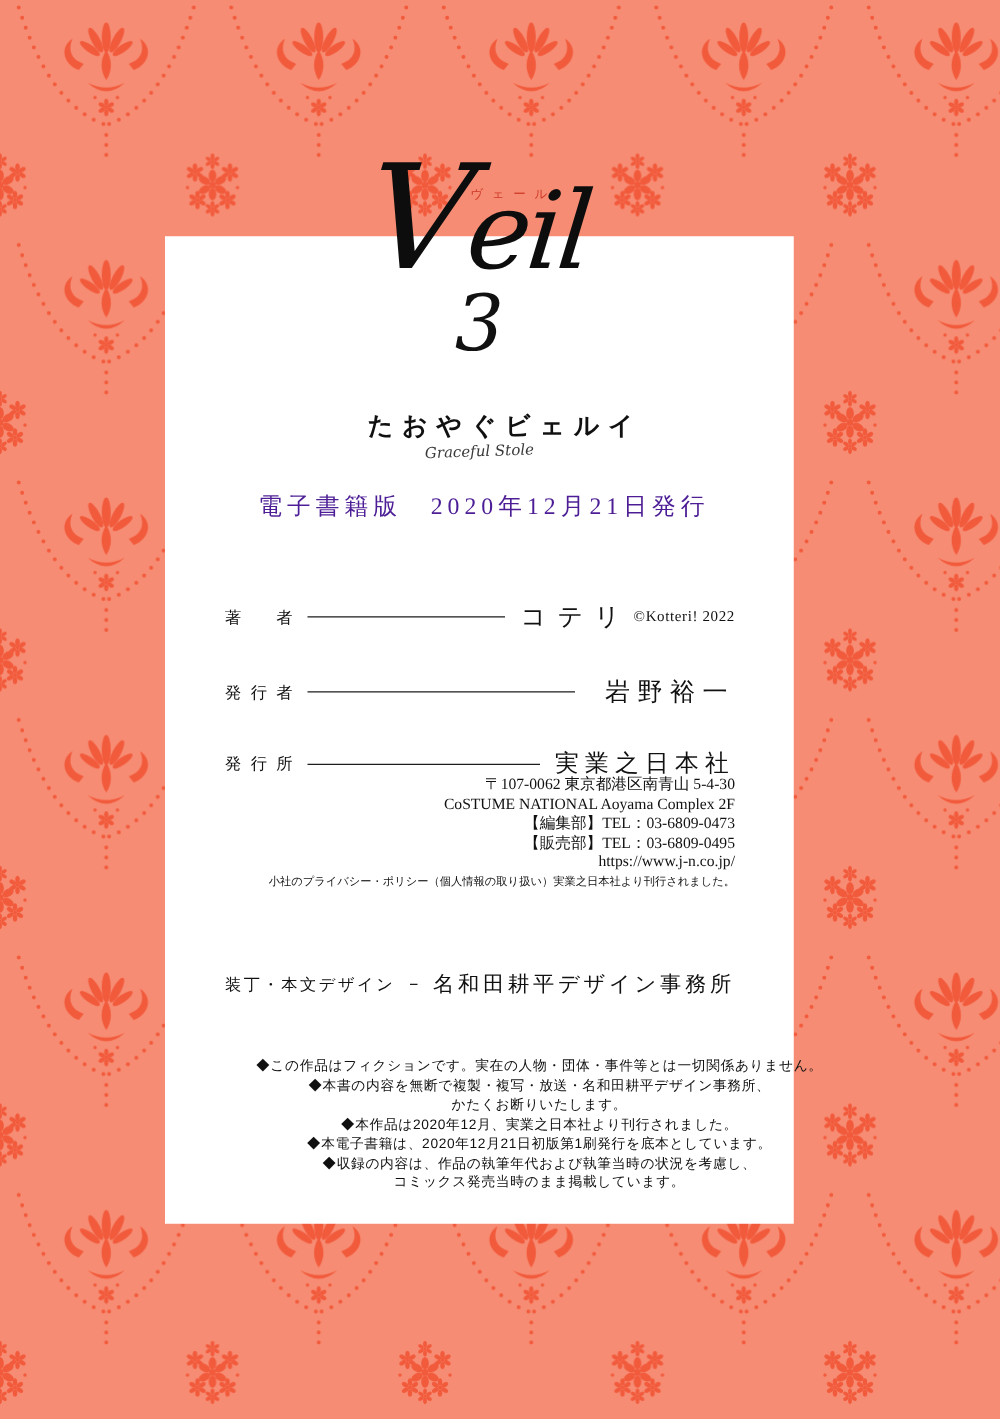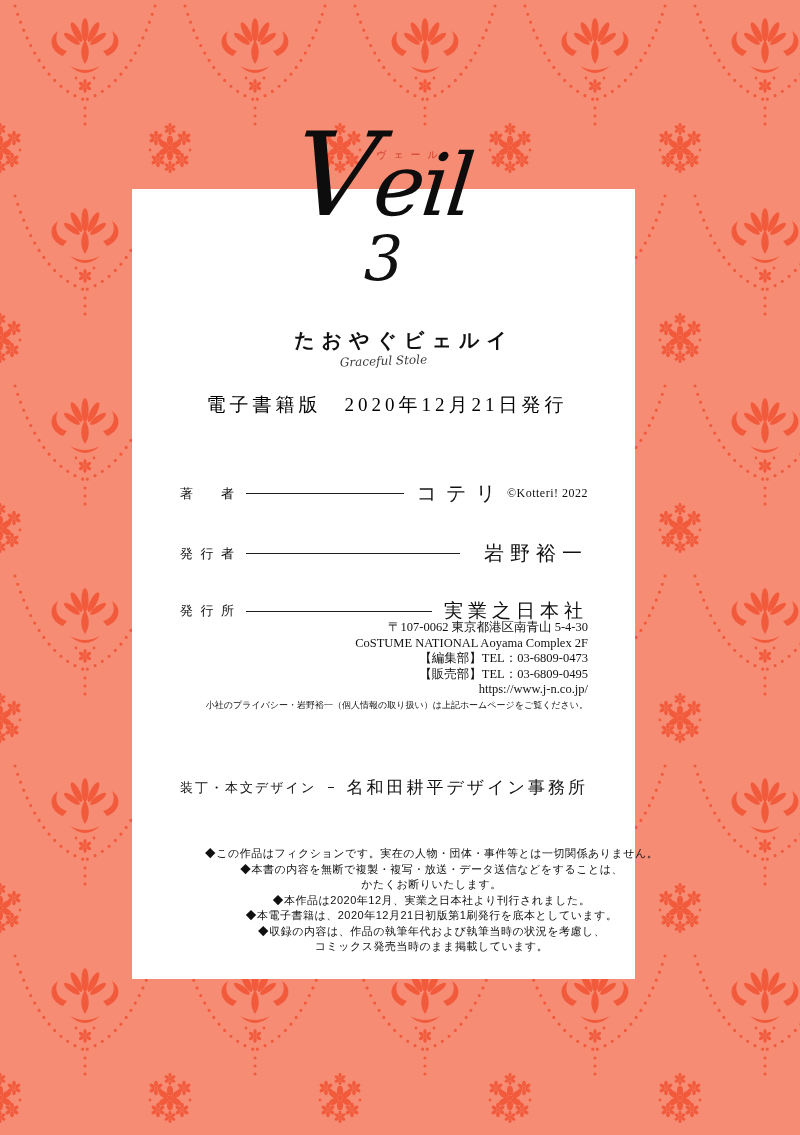--- a/index.html
+++ b/index.html
@@ -23,21 +23,21 @@
 
   .series-title{position:absolute;left:132px;top:327px;width:537px;text-align:center;
                 font-family:"Liberation Sans",sans-serif;font-weight:bold;font-size:20px;
                 letter-spacing:7px;text-indent:7px;color:#101010;}
 
   .script-sub{position:absolute;left:132px;top:354px;width:503px;text-align:center;
               font-family:"DejaVu Serif",serif;font-style:italic;font-size:12px;color:#3a3a3a;
               transform:rotate(-2deg);}
 
   .edition{position:absolute;left:132px;top:392px;width:510px;text-align:center;
-           font-size:19px;letter-spacing:4px;color:#000000;}
+           font-size:19px;letter-spacing:4px;color:#4c1d95;}
 
   .credit-row{position:absolute;left:180px;width:408px;display:flex;align-items:center;color:#111;}
   .row-label{font-size:13px;letter-spacing:2px;white-space:nowrap;}
   .row-label.justify{width:54px;text-align:justify;text-align-last:justify;letter-spacing:0;}
   .rule{flex:1;height:1px;background:#1d1d1d;margin:0 12px;}
   .row-value{font-size:20px;white-space:nowrap;}
   .val-author{letter-spacing:9px;}
   .copyright{font-size:12px;letter-spacing:0.5px;margin-left:2px;}
   .val-publisher{letter-spacing:6px;margin-left:12px;}
   .val-office{font-size:19px;letter-spacing:5px;}
@@ -142,32 +142,32 @@
     <span class="rule"></span>
     <span class="row-value val-office">実業之日本社</span>
   </div>
 
   <div class="pub-info">
     <div>〒107-0062 東京都港区南青山 5-4-30</div>
     <div>CoSTUME NATIONAL Aoyama Complex 2F</div>
     <div>【編集部】TEL：03-6809-0473</div>
     <div>【販売部】TEL：03-6809-0495</div>
     <div>https://www.j-n.co.jp/</div>
-    <div class="tiny">小社のプライバシー・岩野裕一（個人情報の取り扱い）は上記ホームページをご覧ください。</div>
+    <div class="tiny">小社のプライバシー・ポリシー（個人情報の取り扱い）実業之日本社より刊行されました。</div>
   </div>
 
   <div class="credit-row" style="top:776px;">
     <span class="row-label">装丁・本文デザイン</span>
     <span class="rule"></span>
     <span class="row-value val-design">名和田耕平デザイン事務所</span>
   </div>
 
   <div class="notices">
     <div>◆この作品はフィクションです。実在の人物・団体・事件等とは一切関係ありません。</div>
-    <div>◆本書の内容を無断で複製・複写・放送・データ送信などをすることは、</div>
+    <div>◆本書の内容を無断で複製・複写・放送・名和田耕平デザイン事務所、</div>
     <div>かたくお断りいたします。</div>
     <div>◆本作品は2020年12月、実業之日本社より刊行されました。</div>
     <div>◆本電子書籍は、2020年12月21日初版第1刷発行を底本としています。</div>
     <div>◆収録の内容は、作品の執筆年代および執筆当時の状況を考慮し、</div>
     <div>コミックス発売当時のまま掲載しています。</div>
   </div>
 
 </div>
 
 </body></html>

